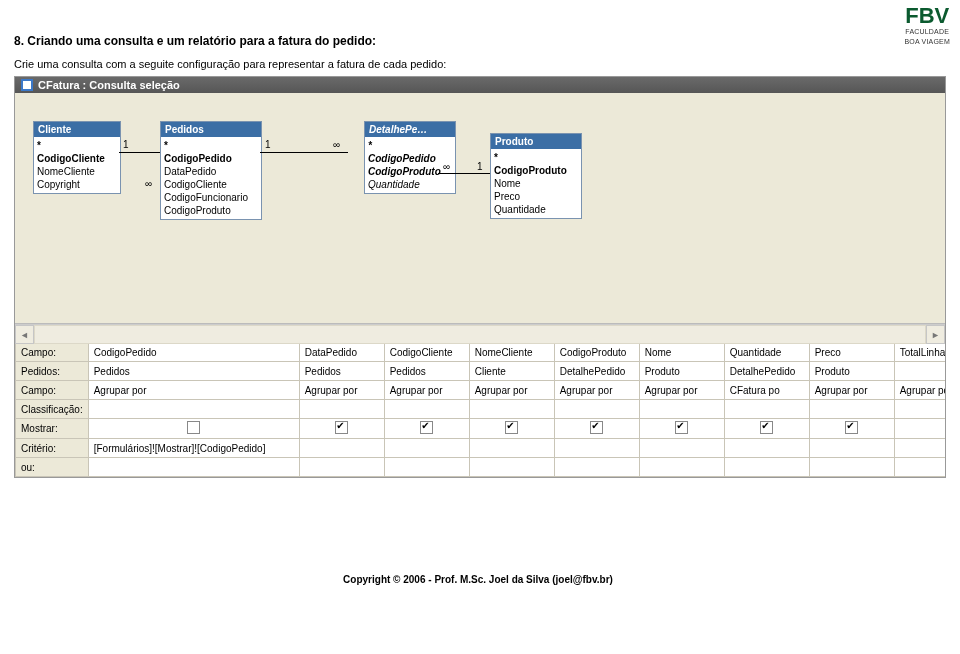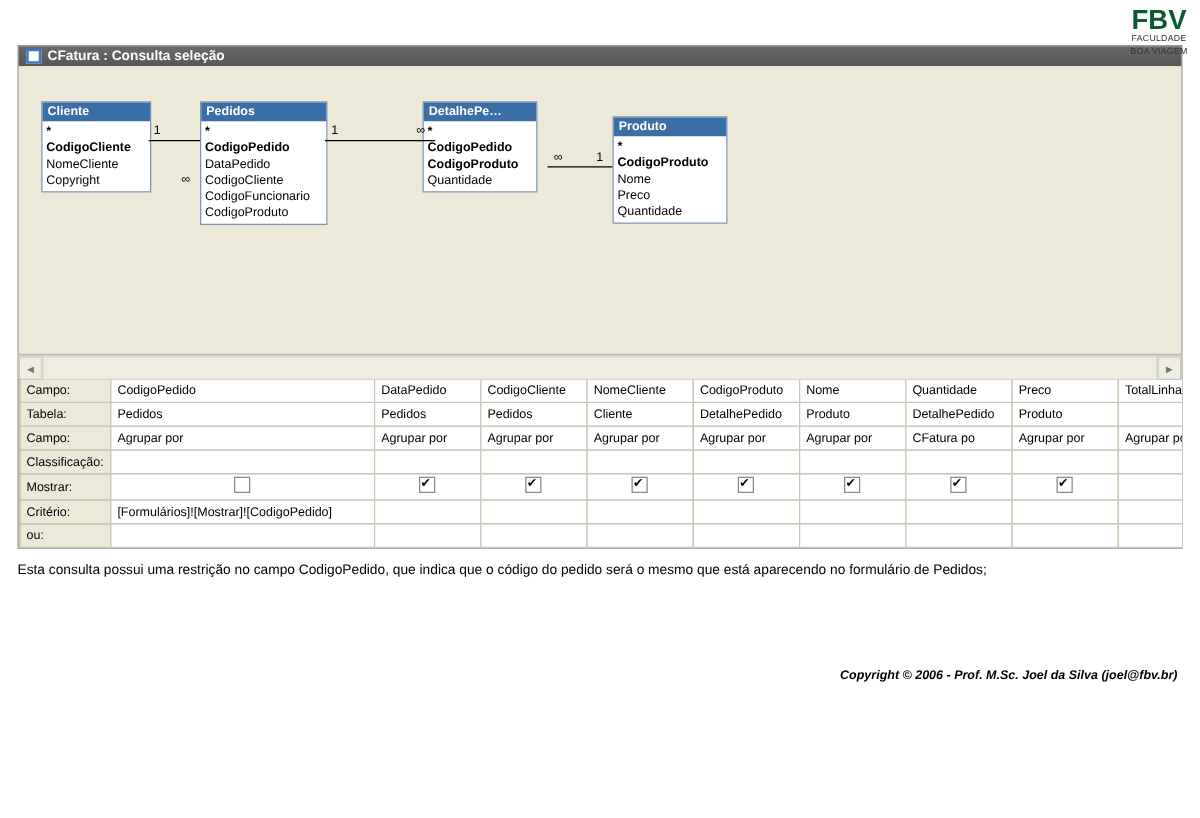--- a/index.html
+++ b/index.html
@@ -150,40 +150,41 @@
     content:"✔";position:absolute;left:0;top:-2px;font-size:10px;color:#000;
   }
 
   .below-text{
     font-size:11px;
     margin-top:10px;
     line-height:1.45;
   }
 
   .footer{
-    text-align:right;
+    text-align:center;
     font-size:10px;
-    font-style:italic;
     font-weight:bold;
     color:#000;
     margin-top:70px;
     padding-right:4px;
     border-top:0;
   }
 </style>
 </head>
 <body>
 <div class="page">
 
   <div class="logo">
     <span class="fbv">FBV</span><br>
     <span class="sub">FACULDADE</span><br>
     <span class="sub">BOA VIAGEM</span>
   </div>
 
+  <h2 class="section">8.  Criando uma consulta e um relatório para a fatura do pedido:</h2>
+  <p class="intro">Crie uma consulta com a seguite configuração para representar a fatura de cada pedido:</p>
 
   <div class="access-window">
     <div class="titlebar">
       <span class="win-icon"></span>
       <span>CFatura : Consulta seleção</span>
     </div>
 
     <div class="designer-top">
 
       <div class="table-box" style="left:18px; top:28px; width:86px;">
@@ -201,21 +202,21 @@
         <div class="body">
           <div class="star">*</div>
           <div style="font-weight:bold">CodigoPedido</div>
           <div>DataPedido</div>
           <div>CodigoCliente</div>
           <div>CodigoFuncionario</div>
           <div>CodigoProduto</div>
         </div>
       </div>
 
-      <div class="table-box" style="left:323px; top:28px; width:90px;">
+      <div class="table-box" style="left:349px; top:28px; width:90px;font-style:italic;">
         <div class="th">DetalhePe…</div>
         <div class="body">
           <div class="star">*</div>
           <div style="font-weight:bold">CodigoPedido</div>
           <div style="font-weight:bold">CodigoProduto</div>
           <div>Quantidade</div>
         </div>
       </div>
 
       <div class="table-box" style="left:475px; top:40px; width:90px;">
@@ -257,21 +258,21 @@
           <td class="cell">DataPedido</td>
           <td class="cell">CodigoCliente</td>
           <td class="cell">NomeCliente</td>
           <td class="cell">CodigoProduto</td>
           <td class="cell">Nome</td>
           <td class="cell">Quantidade</td>
           <td class="cell">Preco</td>
           <td class="cell wide">TotalLinha: (DetalhePedido.Quantidade*[Preco])</td>
         </tr>
         <tr>
-          <td class="row-header">Tabela:</td>
+          <td class="row-header">Pedidos:</td>
           <td class="cell">Pedidos</td>
           <td class="cell">Pedidos</td>
           <td class="cell">Pedidos</td>
           <td class="cell">Cliente</td>
           <td class="cell">DetalhePedido</td>
           <td class="cell">Produto</td>
           <td class="cell">DetalhePedido</td>
           <td class="cell">Produto</td>
           <td class="cell wide"></td>
         </tr>
@@ -334,17 +335,17 @@
           <td class="cell"></td>
           <td class="cell"></td>
           <td class="cell wide"></td>
         </tr>
       </tbody>
         </table>
     </div>
   </div>
 
   <div class="below-text">
-    <span>Esta consulta possui uma restrição no campo CodigoPedido, que indica que o código do pedido será o mesmo que está aparecendo no formulário de Pedidos;</span><br>
+    <br>
   </div>
 
   <div class="footer">Copyright © 2006 - Prof. M.Sc. Joel da Silva (joel@fbv.br)</div>
 </div>
 
 </body></html>

